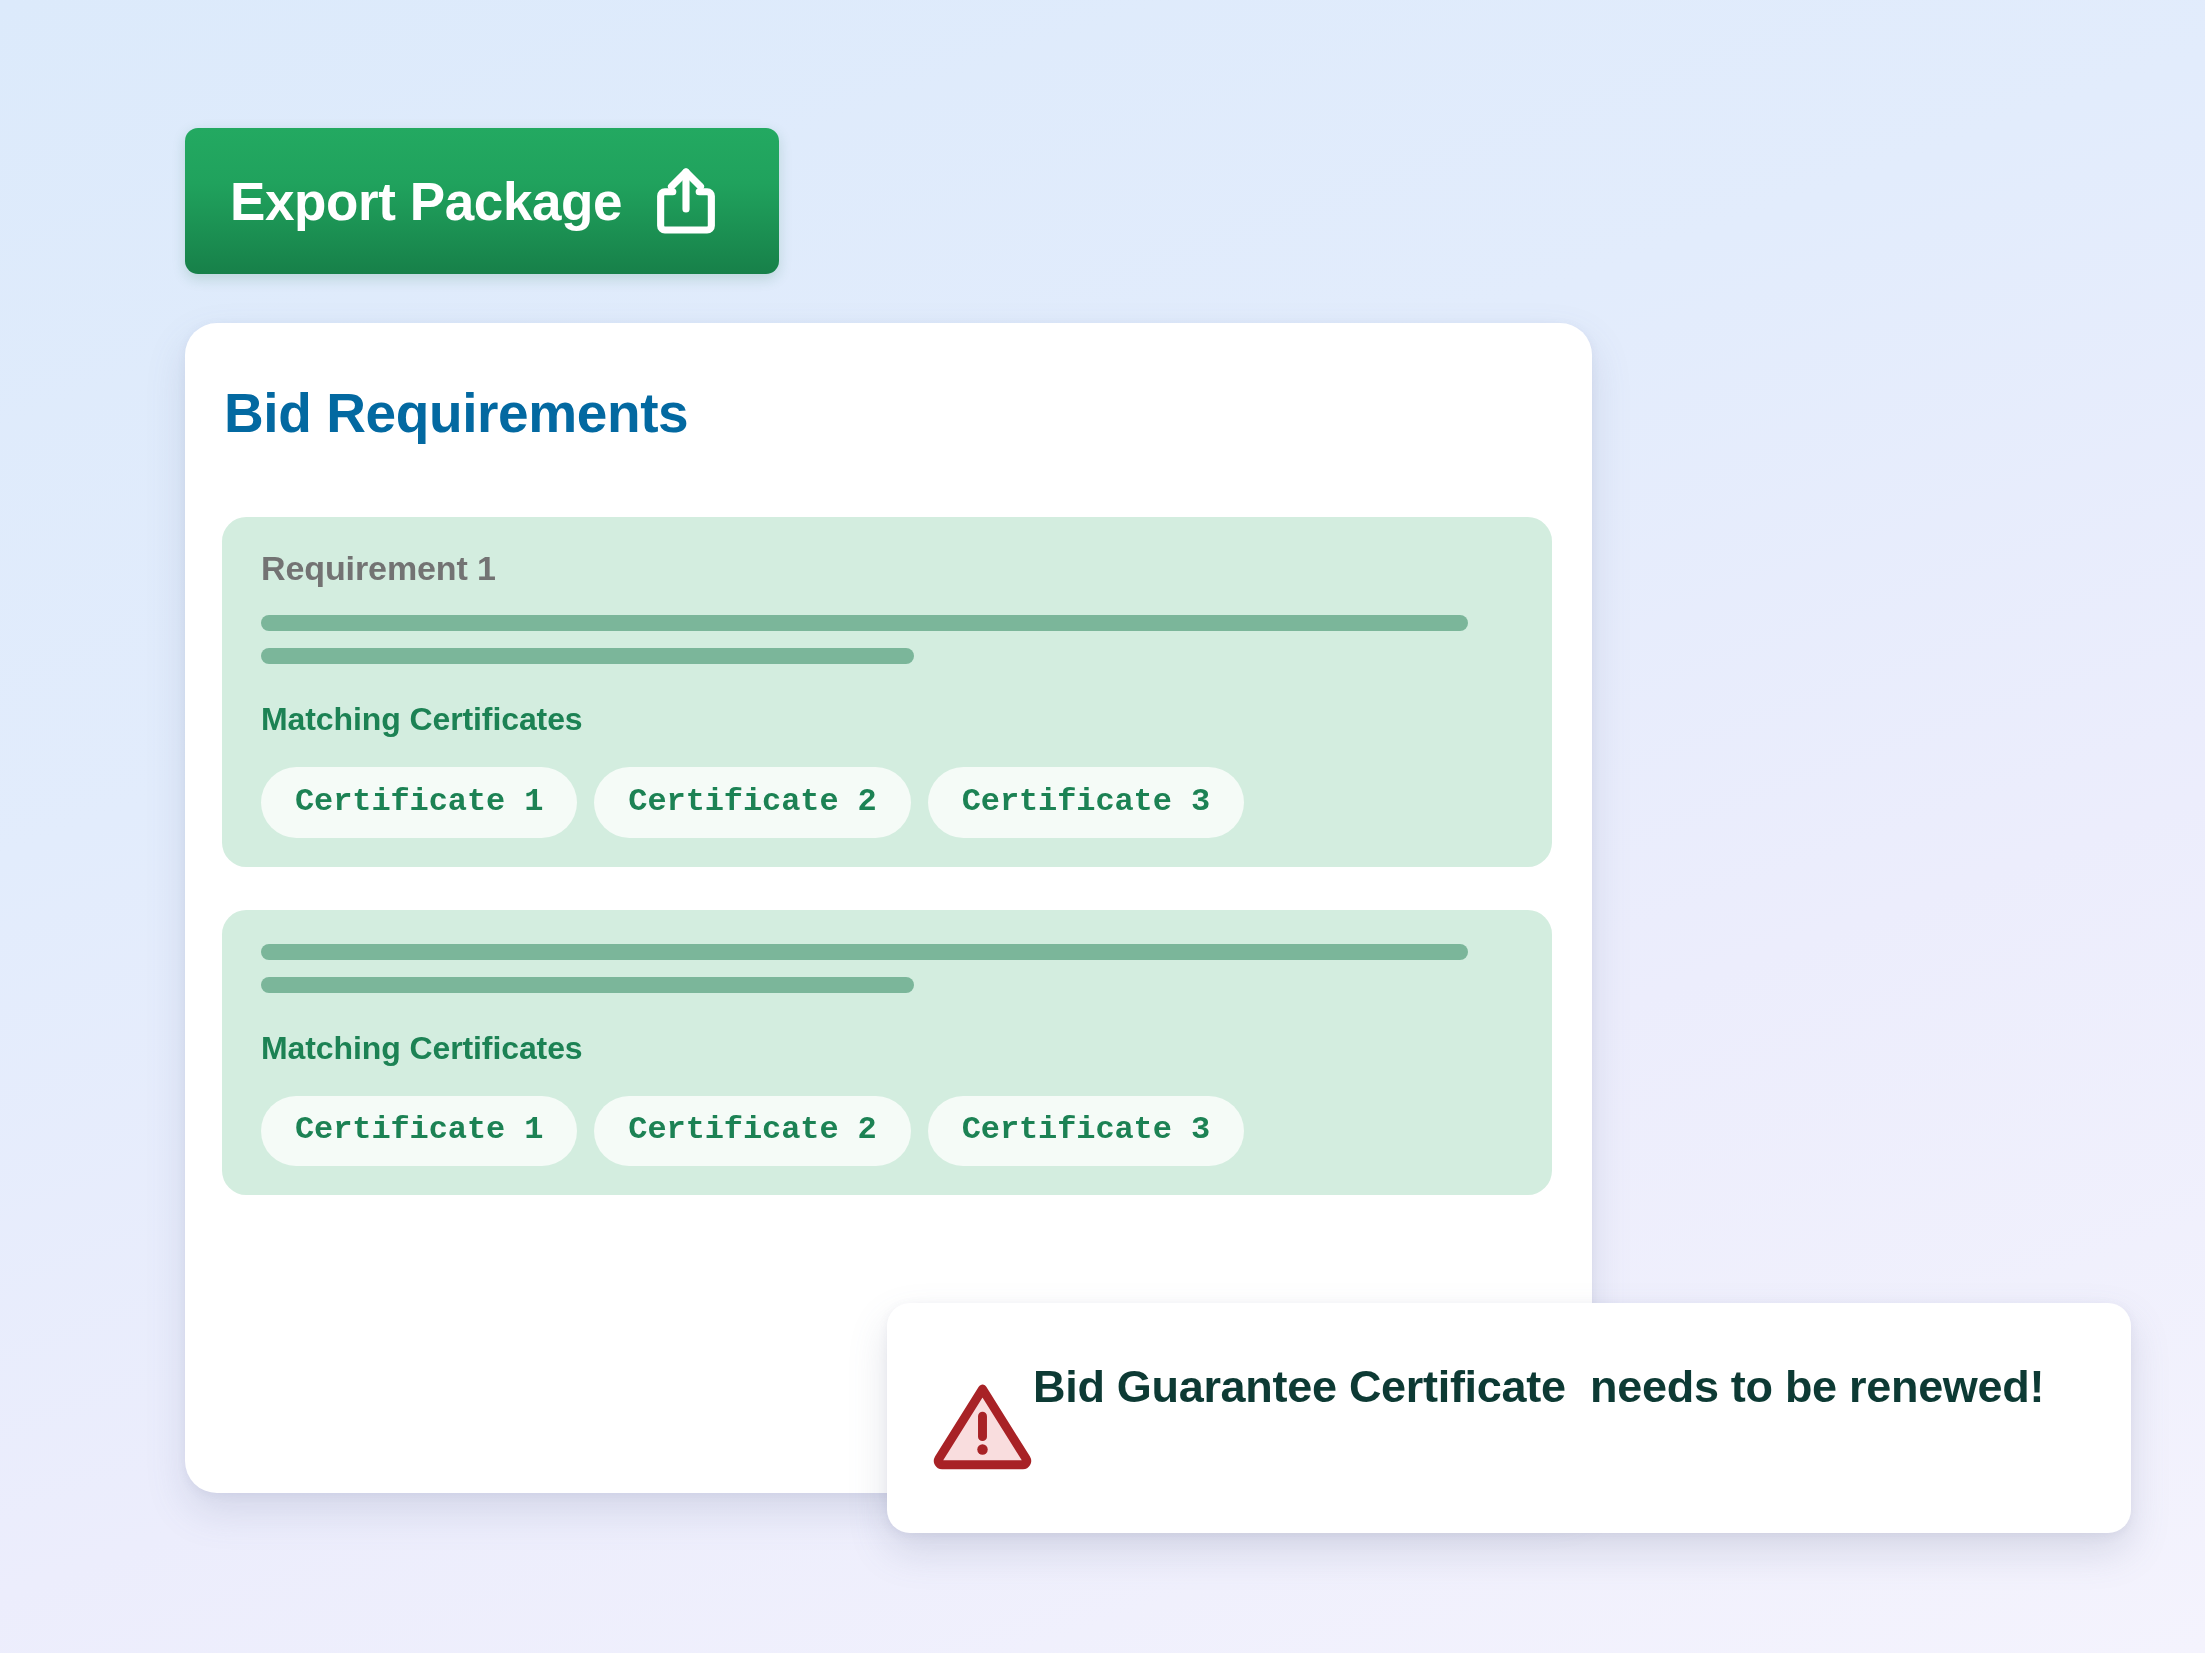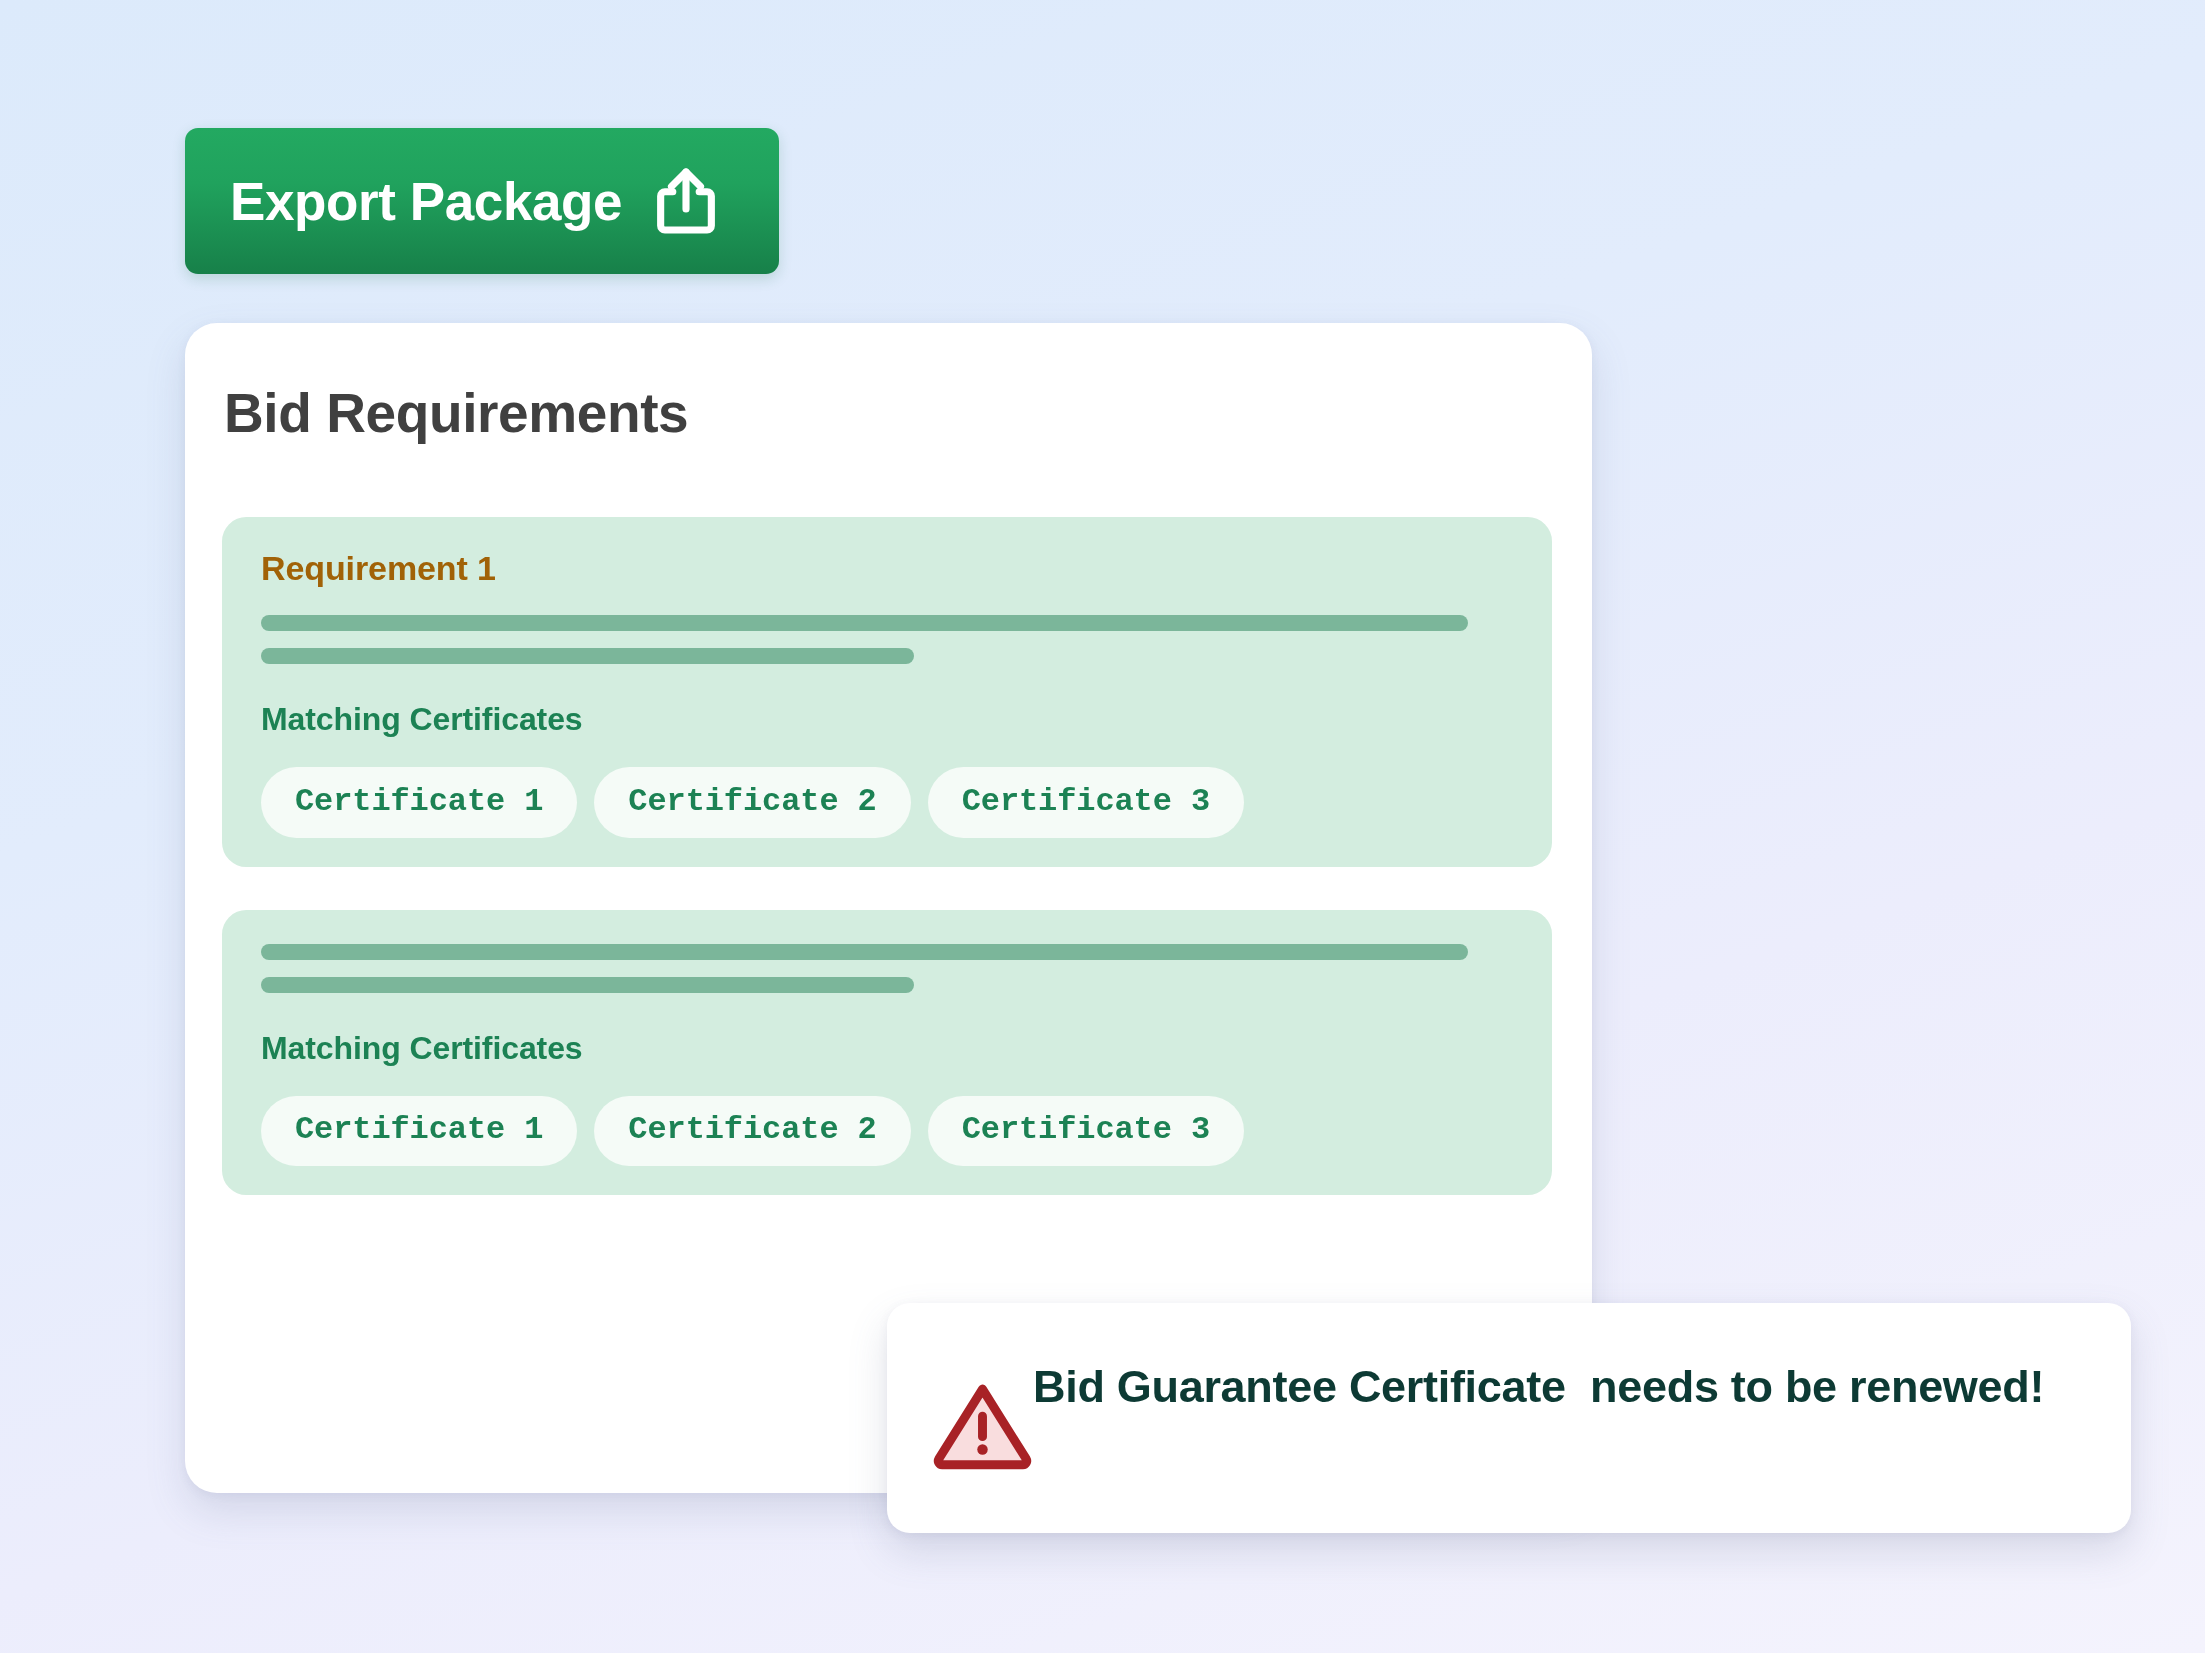--- a/index.html
+++ b/index.html
@@ -57,21 +57,21 @@
     padding: 0;
     overflow: hidden;
   }
 
   .card-title {
     position: absolute;
     left: 39px;
     top: 63px;
     font-size: 55px;
     font-weight: 600;
-    color: #404040;
+    color: #0369a1;
     letter-spacing: -0.4px;
     line-height: 1;
   }
 
   
   .req-list {
     position: absolute;
     left: 37px;
     top: 194px;
     width: 1330px;
@@ -80,21 +80,21 @@
   .req-block {
     background: #D3EDDF;
     border-radius: 24.4px;
     padding: 34px 39px 29px 39px;
     margin-bottom: 43px;
   }
 
   .req-title {
     font-size: 34px;
     font-weight: 600;
-    color: #a16207;
+    color: #737373;
     letter-spacing: -0.1px;
     line-height: 1;
     margin-bottom: 30px;
   }
 
   .skeletons { margin-bottom: 39px; }
   .skel {
     height: 16px;
     border-radius: 8px;
     background: #7BB69A;

